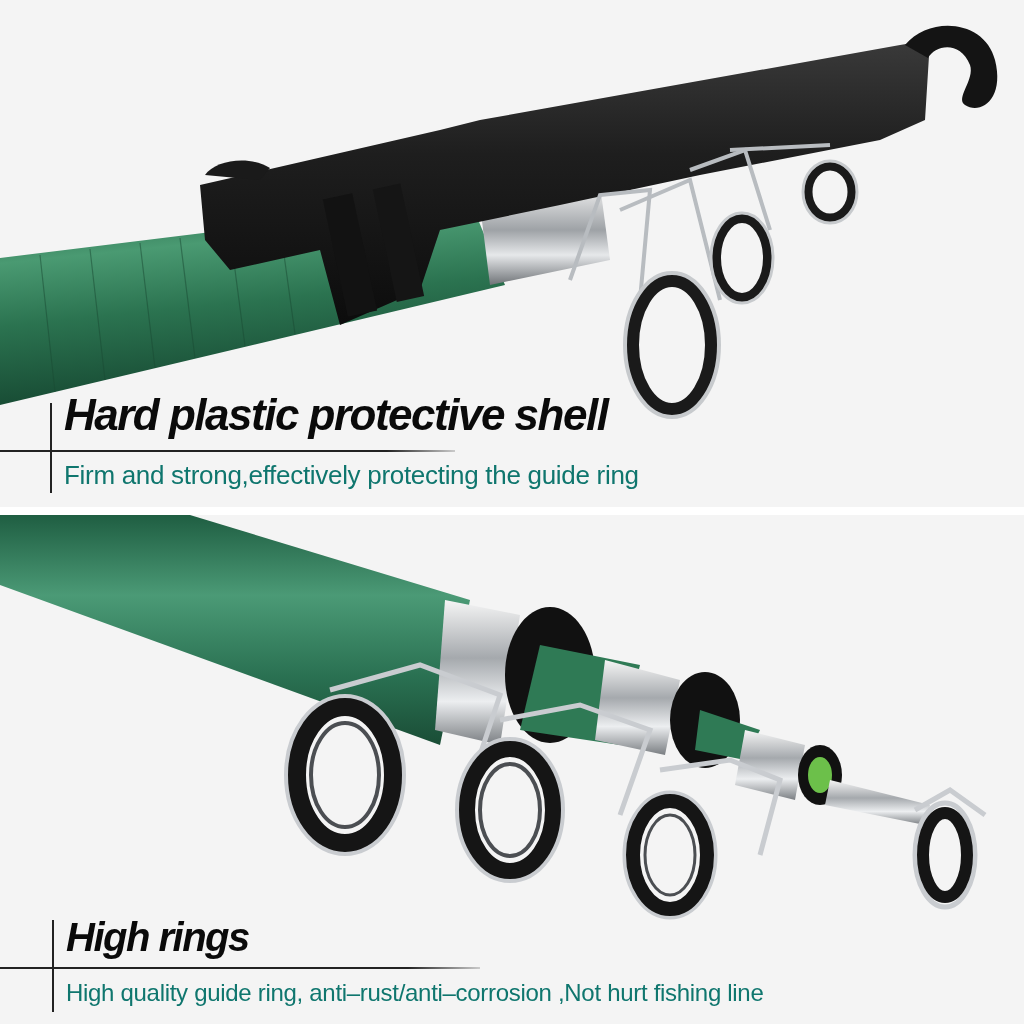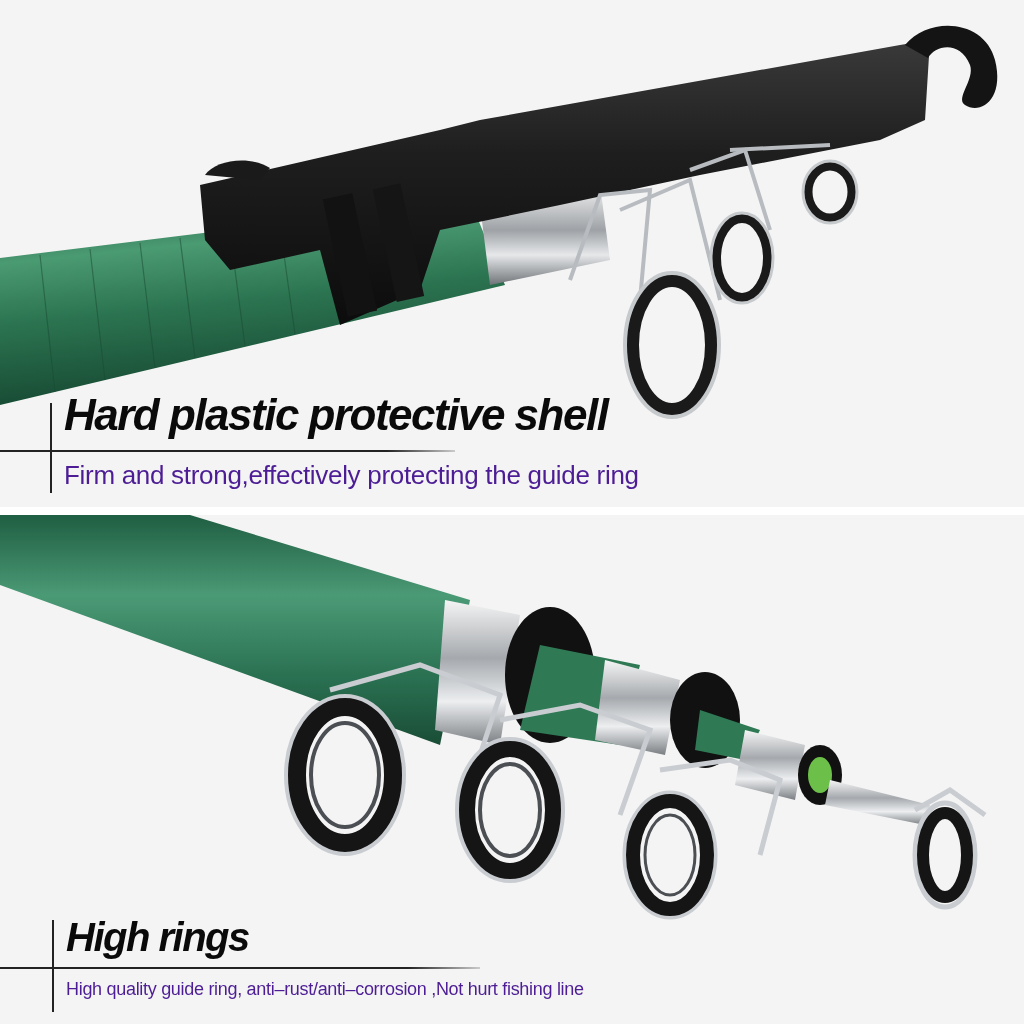--- a/index.html
+++ b/index.html
@@ -2,21 +2,21 @@
 <html><head>
 <meta charset="utf-8">
 <style>
   html, body { margin:0; padding:0; }
   body { width:1024px; height:1024px; background:#ffffff; position:relative; overflow:hidden; font-family:"Liberation Sans", sans-serif; }
   .panel { position:absolute; left:0; width:1024px; background:#f4f4f4; overflow:hidden; }
   .panel-top { top:0; height:507px; }
   .panel-bottom { top:515px; height:509px; }
   svg.art { position:absolute; left:0; top:0; }
   .title { position:absolute; font-weight:bold; font-style:italic; color:#0a0a0a; letter-spacing:-1.5px; white-space:nowrap; }
-  .subtitle { position:absolute; color:#4c1d95; font-size:26px; white-space:nowrap; letter-spacing:-0.3px; }
+  .subtitle { position:absolute; color:#0f766e; font-size:26px; white-space:nowrap; letter-spacing:-0.3px; }
   .hline { position:absolute; height:2px; background:linear-gradient(90deg,#222 0%,#222 85%,rgba(34,34,34,0.2) 100%); }
   .vline { position:absolute; width:2px; background:#222; }
 </style>
 </head>
 <body>
 
 <section class="panel panel-top">
   <svg class="art" width="1024" height="507" viewBox="0 0 1024 507">
     <defs>
       <linearGradient id="gGreen1" x1="0" y1="0" x2="0" y2="1" gradientTransform="rotate(-14)">
@@ -133,14 +133,14 @@
       <ellipse cx="670" cy="340" rx="25" ry="40" stroke="#4b4e52" stroke-width="3"></ellipse>
 
       <ellipse cx="945" cy="340" rx="30" ry="52" stroke="#c9ccd0" stroke-width="5"></ellipse>
       <ellipse cx="945" cy="340" rx="22" ry="42" stroke="#151515" stroke-width="12"></ellipse>
     </g>
   </svg>
 
   <div class="title" style="left:66px;top:400px;font-size:40px;">High rings</div>
   <div class="hline" style="left:0;top:452px;width:480px;"></div>
   <div class="vline" style="left:52px;top:405px;height:92px;"></div>
-  <div class="subtitle" style="left:66px;top:464px;font-size:18px;">High quality guide ring, anti–rust/anti–corrosion ,Not hurt fishing line</div>
+  <div class="subtitle" style="left:66px;top:464px;font-size:24px;">High quality guide ring, anti–rust/anti–corrosion ,Not hurt fishing line</div>
 </section>
 
 </body></html>

